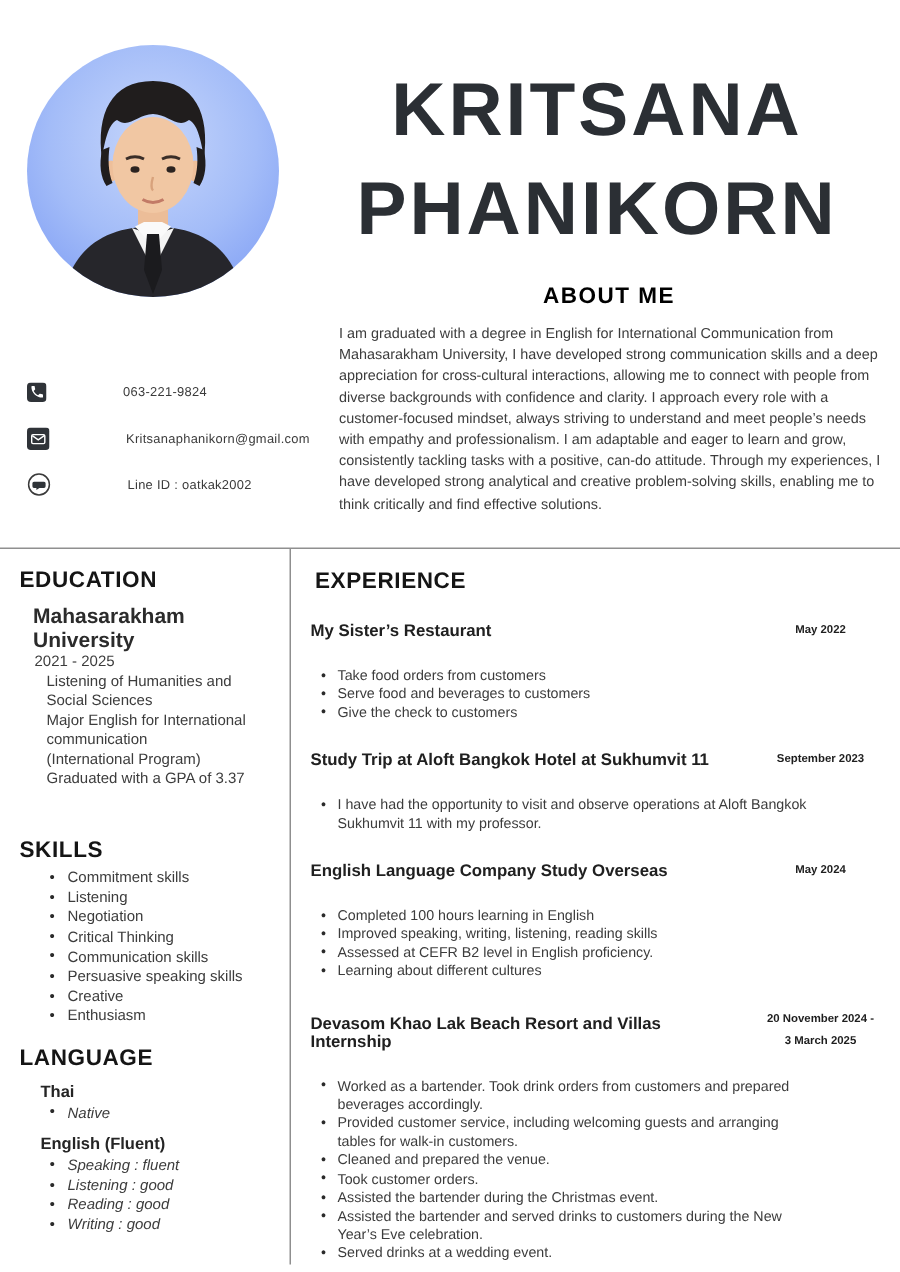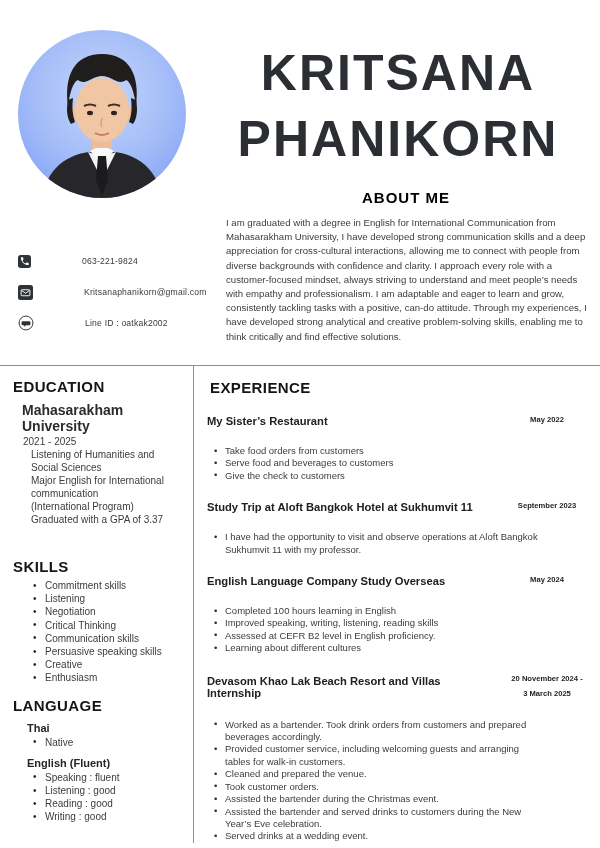--- a/index.html
+++ b/index.html
@@ -38,26 +38,26 @@
   .edu-school{margin:7px 0 0 22px;font-weight:700;font-size:14px;color:#2b2b2b;}
   .edu-years{margin:2px 0 0 23px;font-size:10px;color:#3c3c3c;}
   .edu-details{margin:1px 0 0 31px;width:153px;font-size:10px;line-height:13px;color:#3c3c3c;}
   .edu-details div{margin:0;}
   .skill-list{margin:4px 0 0 33px;width:152px;}
   .bullet{position:relative;padding-left:12px;font-size:10px;line-height:13.2px;color:#3c3c3c;}
   .bullet::before{content:"•";position:absolute;left:0;top:-0.5px;color:#2a2a2a;}
   .lang-group{margin-left:27px;}
   .lang-group-name{font-weight:700;font-size:11px;color:#252525;}
   .lang-thai{margin-top:8px;}
-  .lang-items{margin:2px 0 0 6px;}
+  .lang-items{margin:2px 0 0 6px;font-style:italic;}
   
   .col-right .sec-h{margin:13px 0 0 16px;}
   .xp-entries{margin:0 10px 0 13px;}
   .xp-entry{margin-top:16px;}
-  .xp-head{display:flex;align-items:center;gap:17px;}
+  .xp-head{display:flex;align-items:flex-end;gap:17px;}
   .xp-title{flex:1 1 auto;font-weight:700;font-size:11.2px;color:#202020;padding-top:3px;}
   .xp-date{flex:0 0 86px;text-align:center;font-weight:700;font-size:7.6px;line-height:15px;color:#1e1e1e;white-space:pre-line;}
   .xp-bullets{margin-top:18px;width:340px;}
   .xp-bullets .bullet{padding-left:18px;font-size:9.5px;line-height:12.4px;}
   .xp-bullets .bullet::before{left:7px;}
 </style>
 </head>
 <body>
 
 <div class="page">

